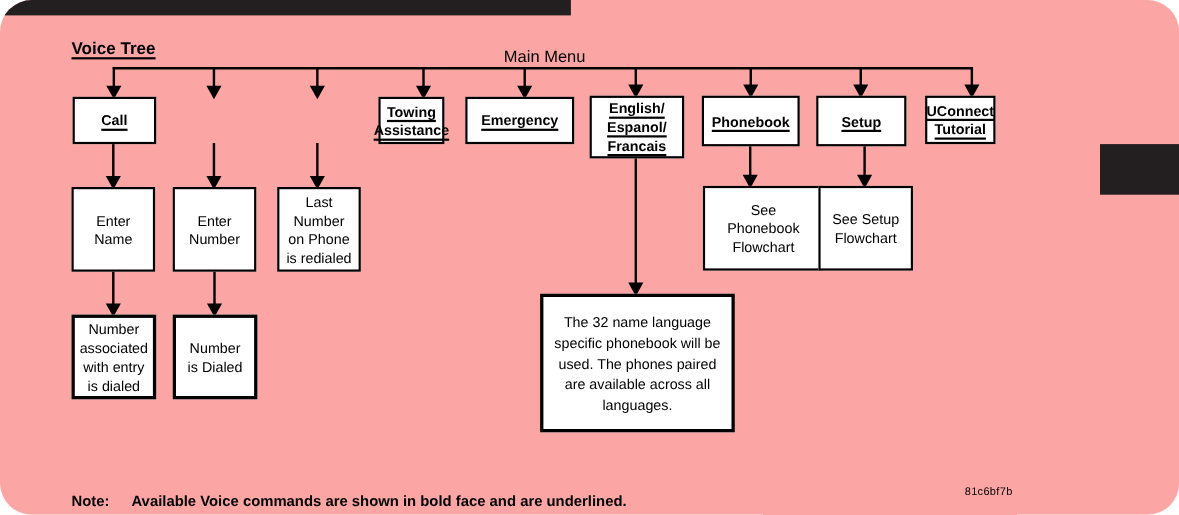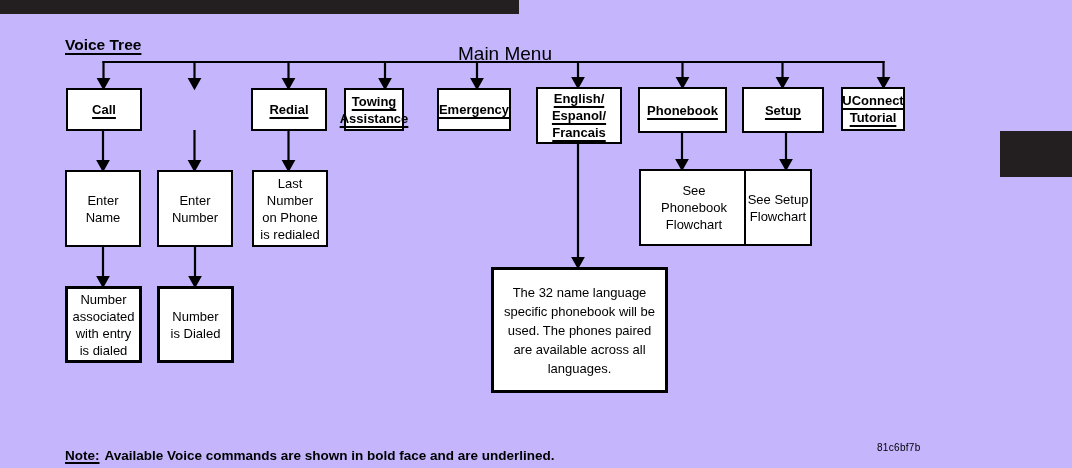--- a/index.html
+++ b/index.html
@@ -1,35 +1,35 @@
 <!DOCTYPE html>
 <html><head>
 <meta charset="utf-8">
 <style>
   html,body { margin:0; padding:0; background:#ffffff; }
   body { width:1072px; height:468px; font-family:"Liberation Sans","DejaVu Sans",sans-serif; color:#000; }
-  .canvas { position:relative; width:1072px; height:468px; background:#c4b5fd; overflow:hidden; }
+  .canvas { position:relative; width:1072px; height:468px; background:#fca5a5; overflow:hidden;border-radius:29px; }
 
   .topbar { position:absolute; left:0; top:0; width:519px; height:14px; background:#231f20; }
   .sideblock { position:absolute; left:1000px; top:131px; width:72px; height:46px; background:#231f20; }
 
   .title { position:absolute; left:65px; top:36px; margin:0; font-size:15.5px; font-weight:bold;
            text-decoration:underline; text-decoration-thickness:2px; text-underline-offset:3px; }
-  .rootlabel { position:absolute; left:458px; top:43px; font-size:19px; }
+  .rootlabel { position:absolute; left:458px; top:43px; font-size:15px; }
 
   svg.connectors { position:absolute; left:0; top:0; }
 
   .node { position:absolute; box-sizing:border-box; border:2.3px solid #000; background:#fff;
           display:flex; align-items:center; justify-content:center; text-align:center;
           white-space:pre-line; font-size:13px; line-height:17px; }
   .node.cmd { font-weight:bold; text-decoration:underline; text-decoration-thickness:1.8px; text-underline-offset:2.5px; }
   .node.thick { border-width:3px; line-height:19px; }
 
   .note { position:absolute; left:65px; top:448px; font-size:13.5px; font-weight:bold; white-space:nowrap; }
-  .note .note-label { text-decoration:underline; text-decoration-thickness:1.6px; text-underline-offset:2px; margin-right:5px; }
+  .note .note-label { text-decoration-thickness:1.6px; text-underline-offset:2px; margin-right:20px; }
   .figcode { position:absolute; left:877px; top:442px; font-size:10px; font-weight:normal; letter-spacing:0.3px; }
 </style>
 </head>
 <body>
 
 <div class="canvas">
 
   <div class="topbar"></div>
   <div class="sideblock"></div>
 
@@ -78,44 +78,43 @@
 
       <line x1="682" y1="131" x2="682" y2="161"></line>
         <polygon points="677,160 687,160 682,169"></polygon>
 
       <line x1="786" y1="131" x2="786" y2="161"></line>
         <polygon points="781,160 791,160 786,169"></polygon>
     </g>
   </svg>
 
   <div class="node cmd" style="left:66px;top:88px;width:76px;height:43px">Call</div>
-  <div class="node cmd" style="left:251px;top:88px;width:76px;height:43px">Redial</div>
   <div class="node cmd" style="left:344px;top:88px;width:60px;height:43px">Towing
 Assistance</div>
-  <div class="node cmd" style="left:437px;top:88px;width:74px;height:43px">Emergency</div>
+  <div class="node cmd" style="left:423px;top:88px;width:99px;height:43px">Emergency</div>
   <div class="node cmd" style="left:536px;top:87px;width:86px;height:57px">English/
 Espanol/
 Francais</div>
   <div class="node cmd" style="left:638px;top:87px;width:89px;height:46px">Phonebook</div>
   <div class="node cmd" style="left:742px;top:87px;width:82px;height:46px">Setup</div>
   <div class="node cmd" style="left:841px;top:87px;width:64px;height:44px">UConnect
 Tutorial</div>
 
   <div class="node" style="left:65px;top:170px;width:76px;height:77px">Enter
 Name</div>
   <div class="node" style="left:157px;top:170px;width:76px;height:77px">Enter
 Number</div>
   <div class="node" style="left:252px;top:170px;width:76px;height:77px">Last
 Number
 on Phone
 is redialed</div>
   <div class="node" style="left:639px;top:169px;width:110px;height:77px">See
 Phonebook
 Flowchart</div>
-  <div class="node" style="left:744px;top:169px;width:68px;height:77px">See Setup
+  <div class="node" style="left:744px;top:169px;width:86px;height:77px">See Setup
 Flowchart</div>
 
   <div class="node thick" style="left:65px;top:286px;width:77px;height:77px;line-height:17px">Number
 associated
 with entry
 is dialed</div>
   <div class="node thick" style="left:157px;top:286px;width:77px;height:77px;line-height:17px">Number
 is Dialed</div>
 
   <div class="node thick" style="left:491px;top:267px;width:177px;height:126px">The 32 name language

